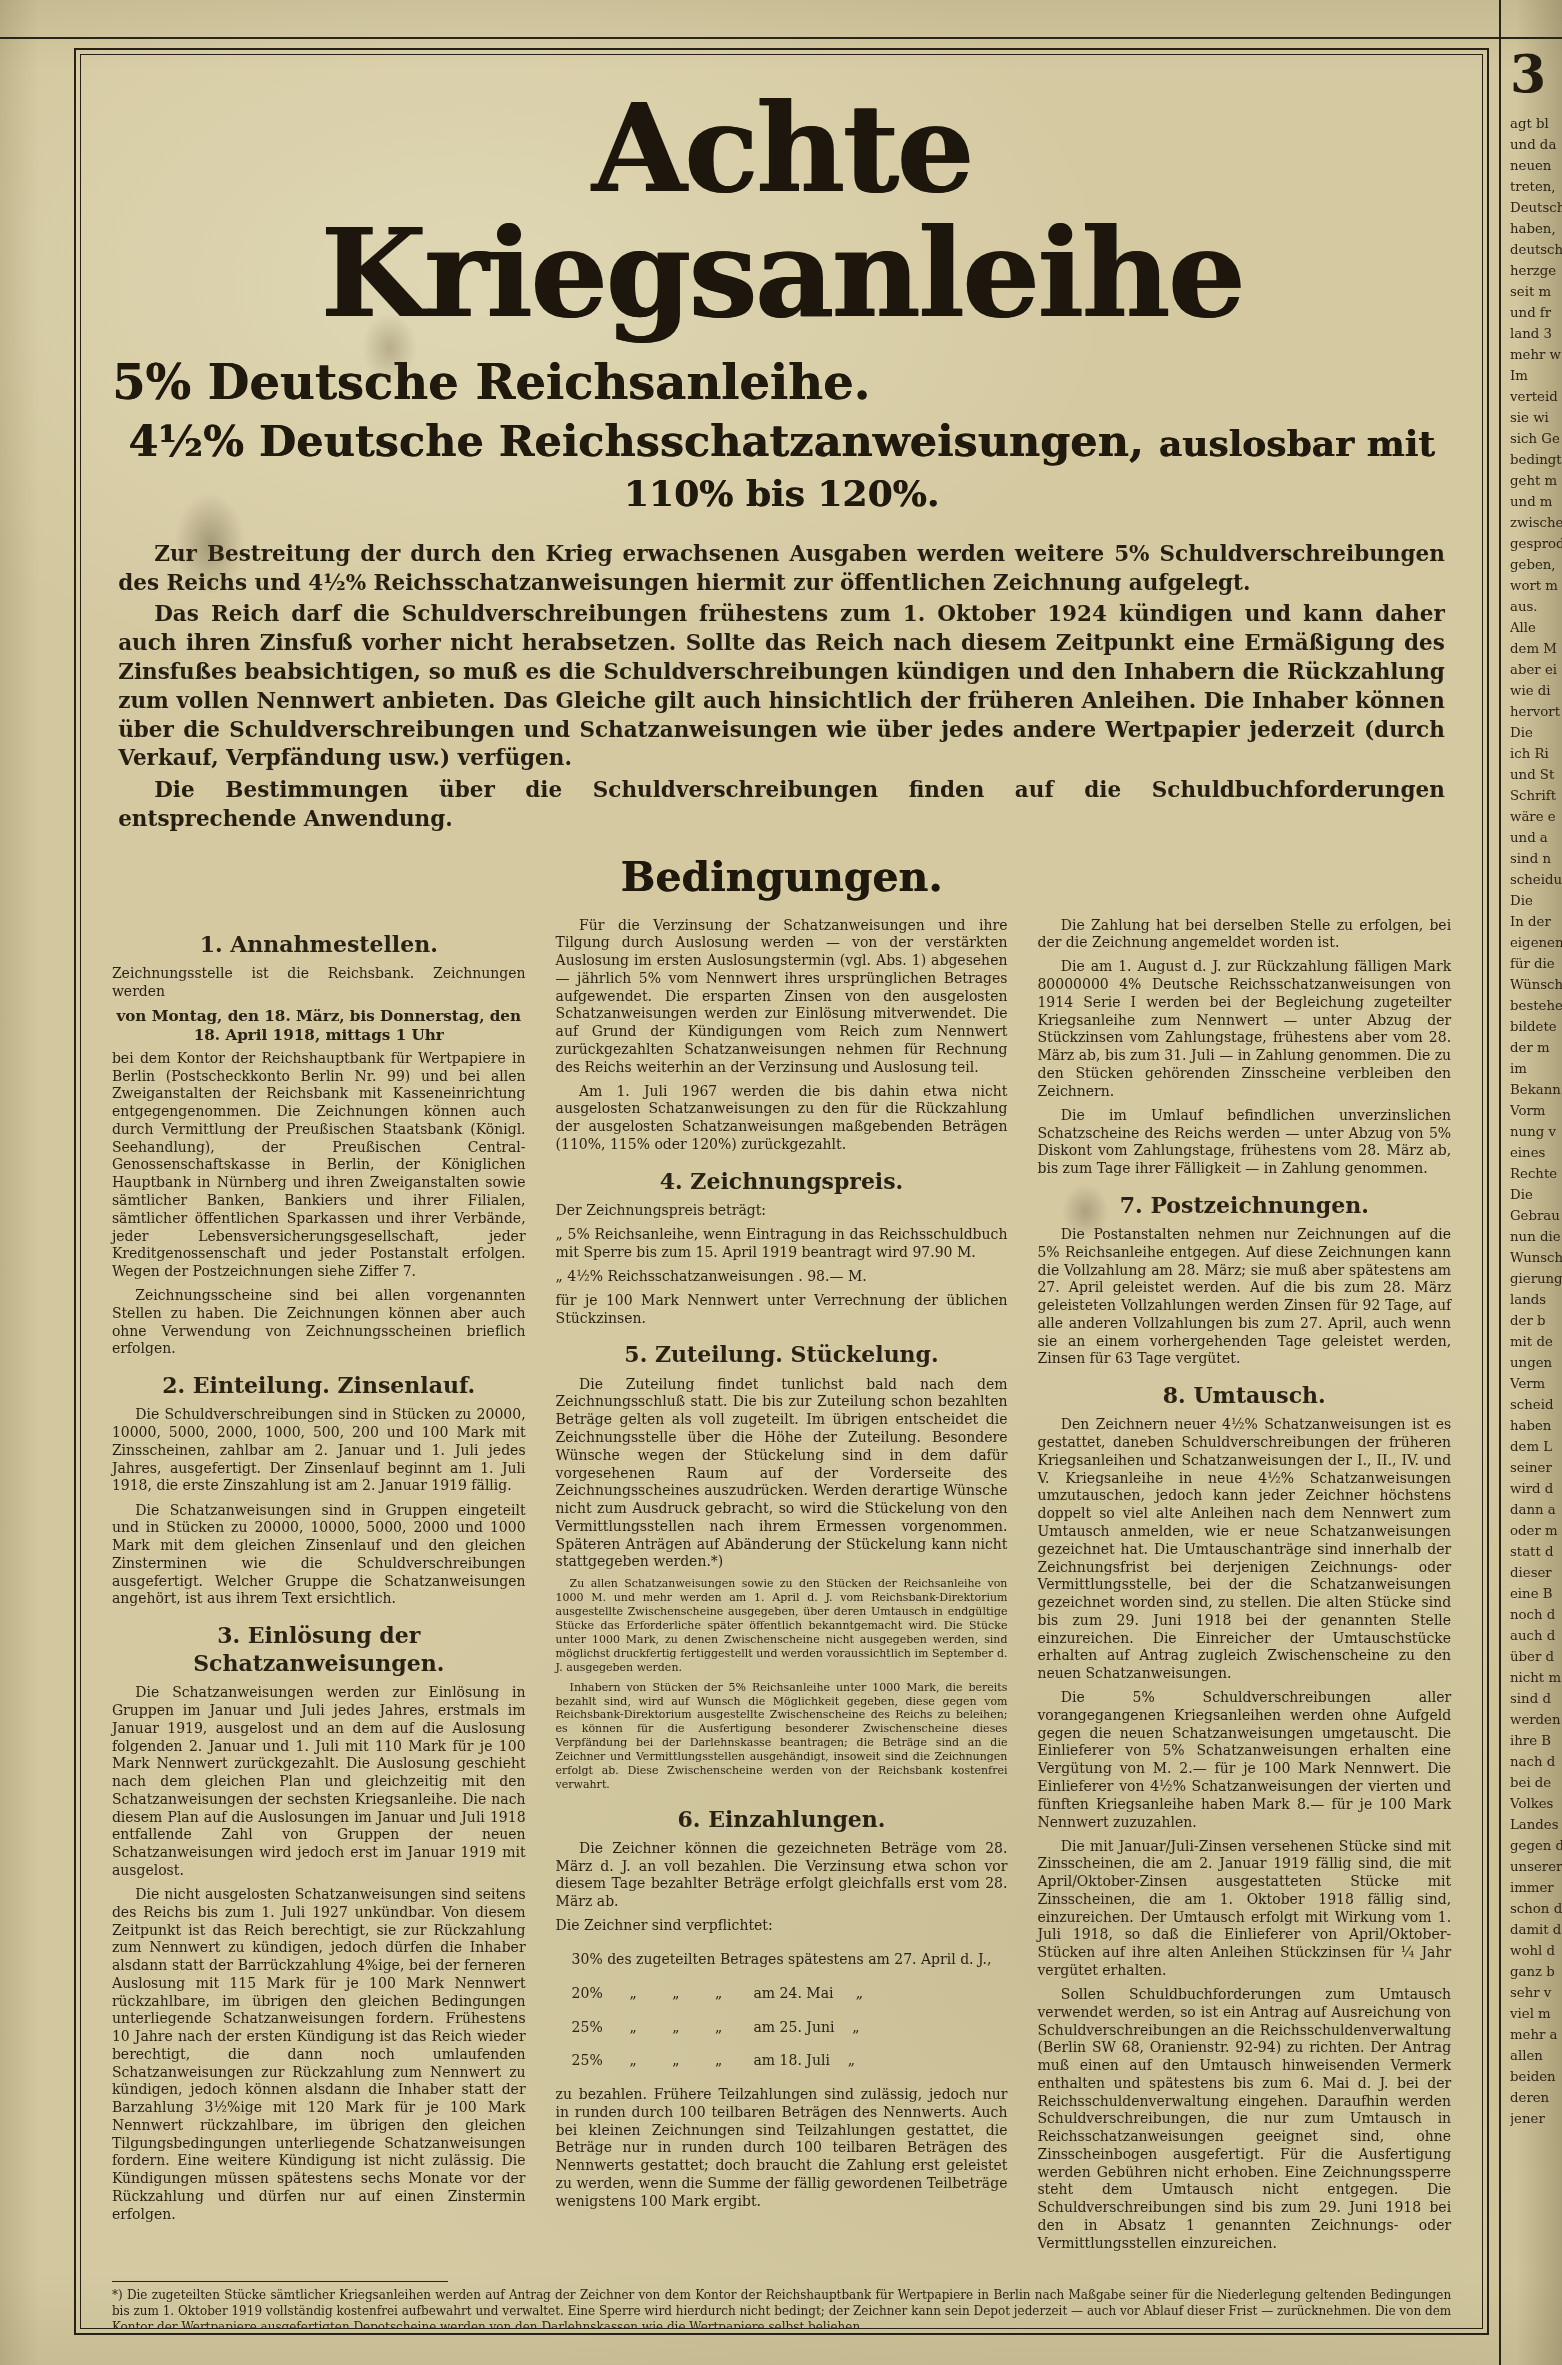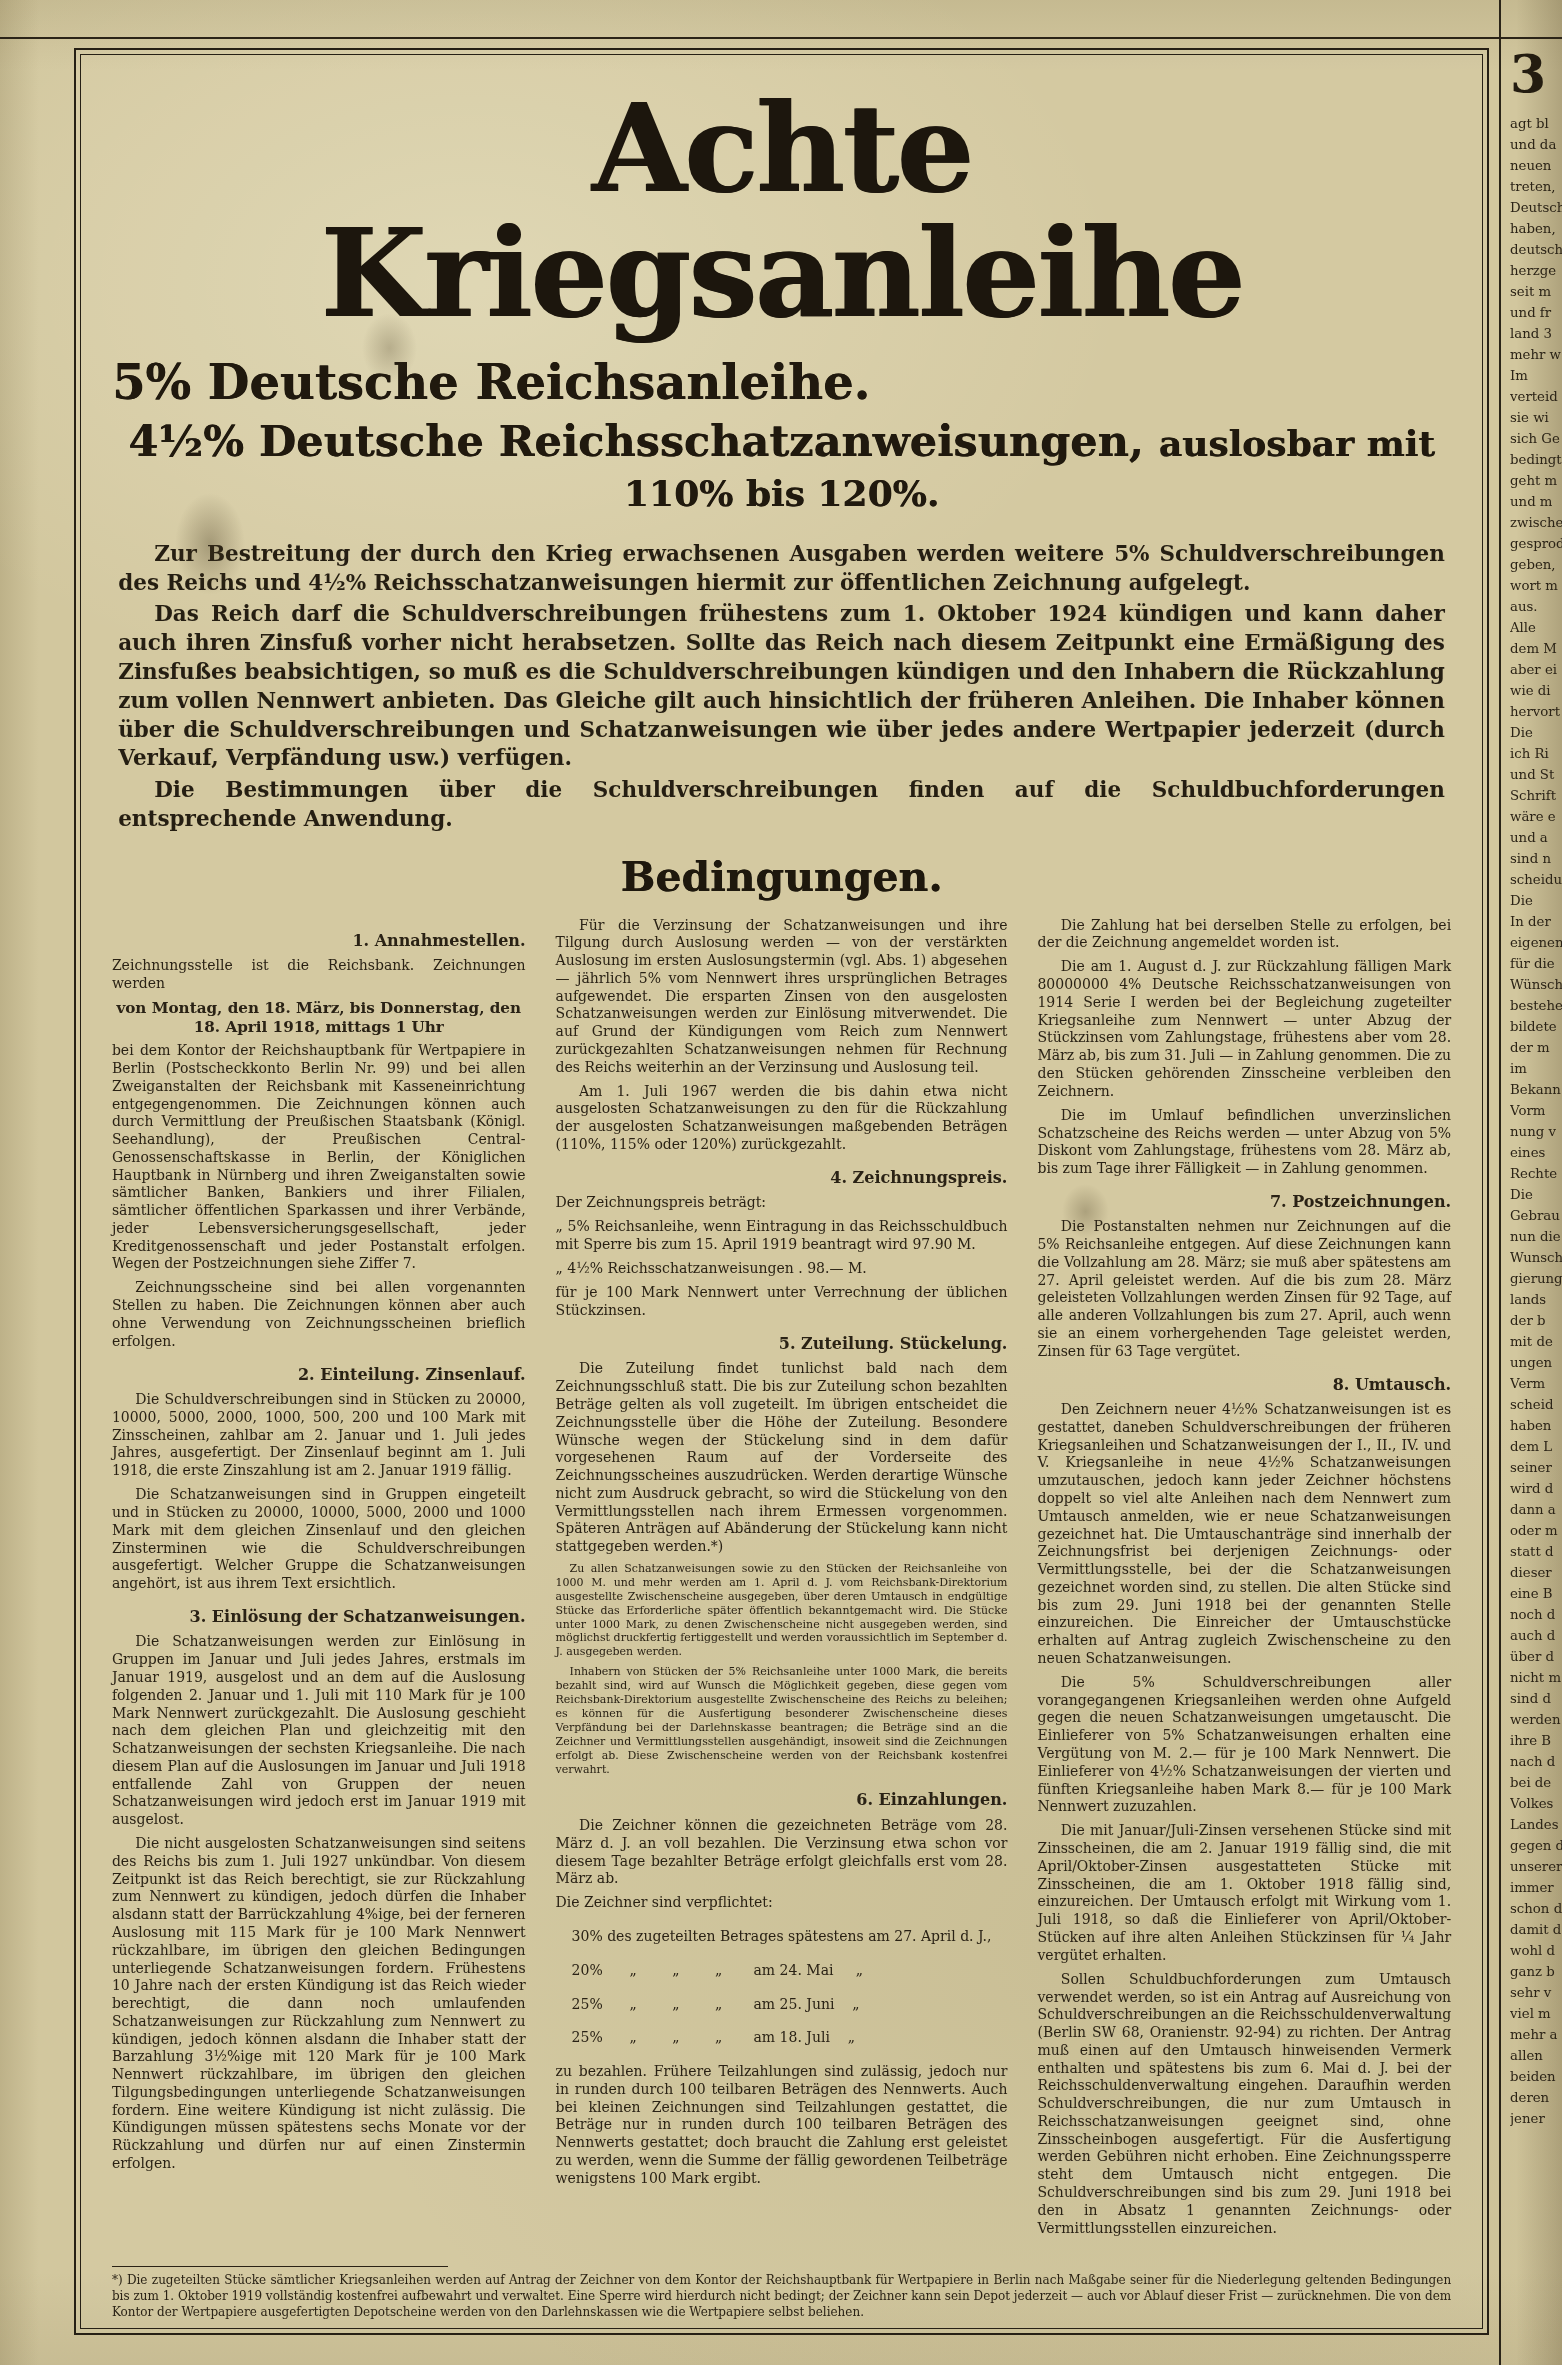--- a/index.html
+++ b/index.html
@@ -31,21 +31,21 @@
     letter-spacing:-2.3px;color:#1c160d;text-shadow:1.2px 0 0 currentColor;
   }
   .ad-sub1{text-align:left;font-size:48px;font-weight:bold;margin:19px 0 6.3px;color:#20190e;text-shadow:0.5px 0 0 currentColor;}
   .ad-sub2{text-align:center;font-size:43px;font-weight:bold;margin:3.1px 0 23.4px;color:#20190e;text-shadow:0.5px 0 0 currentColor;}
   .sub2-tail{font-size:36px;}
   .intro{font-size:21.5px;line-height:1.34;text-align:justify;font-weight:bold;color:#251e12;padding:0 6.3px;}
   .intro p{margin:0 0 3.1px;text-indent:36px;}
   .cond-title{text-align:center;font-size:41px;font-weight:bold;margin:19px 0 15.6px;color:#1e180d;text-shadow:0.5px 0 0 currentColor;}
   .cond-columns{display:flex;gap:30px;align-items:flex-start;}
   .cond-col{flex:1 1 0;font-size:14px;line-height:1.27;text-align:justify;color:#2a2215;}
-  .cond-heading{text-align:right;font-weight:bold;font-size:16px;margin:14px 0 6.3px;}
+  .cond-heading{text-align:center;font-weight:bold;font-size:22px;margin:14px 0 6.3px;}
   .cond-center{text-align:center;font-weight:bold;font-size:15.2px;margin:4.7px 0;}
   .cond-para{margin:0 0 6.3px;text-indent:23.4px;}
   .cond-para.noindent{text-indent:0;}
   .cond-para.small{font-size:11px;line-height:1.26;text-indent:14px;}
   .sched{margin:1.6px 0 4.7px;}
   .sched-row{white-space:pre;text-align:left;margin:16px;}
   .footnote{margin-top:22px;font-size:12px;line-height:1.32;text-align:justify;color:#2a2215;}
   .footnote::before{content:"";display:block;width:336px;border-top:1.6px solid #2a2215;margin-bottom:6.3px;}
   
   .col-rule{position:absolute;top:0;left:1499px;width:2.3px;height:2366px;background:#2a2418;}

